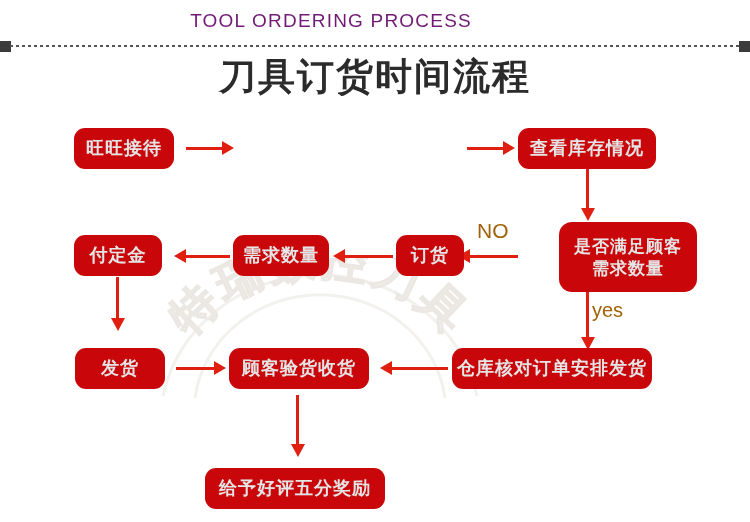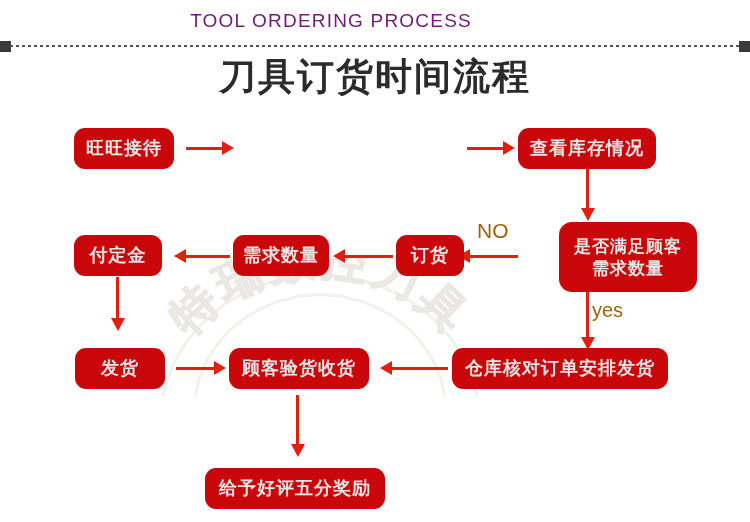--- a/index.html
+++ b/index.html
@@ -153,20 +153,20 @@
   <div class="box" style="left:75px;top:348px;width:90px;height:41px;">发货</div>
 
   <div class="hline" style="left:176px;top:367px;width:44px;"></div>
   <div class="ahead right" style="left:214px;top:361px;"></div>
 
   <div class="box" style="left:229px;top:348px;width:140px;height:41px;text-align:center;">顾客验货收货</div>
 
   <div class="hline" style="left:392px;top:367px;width:56px;"></div>
   <div class="ahead left" style="left:380px;top:361px;"></div>
 
-  <div class="box" style="left:452px;top:348px;width:216px;height:41px;">仓库核对订单安排发货</div>
+  <div class="box" style="left:452px;top:348px;width:200px;height:41px;">仓库核对订单安排发货</div>
 
   <div class="vline" style="left:296px;top:395px;height:52px;"></div>
   <div class="ahead down" style="left:291px;top:444px;"></div>
 
   <div class="box" style="left:205px;top:468px;width:180px;height:41px;">给予好评五分奖励</div>
 
 </div>
 
 </body></html>

